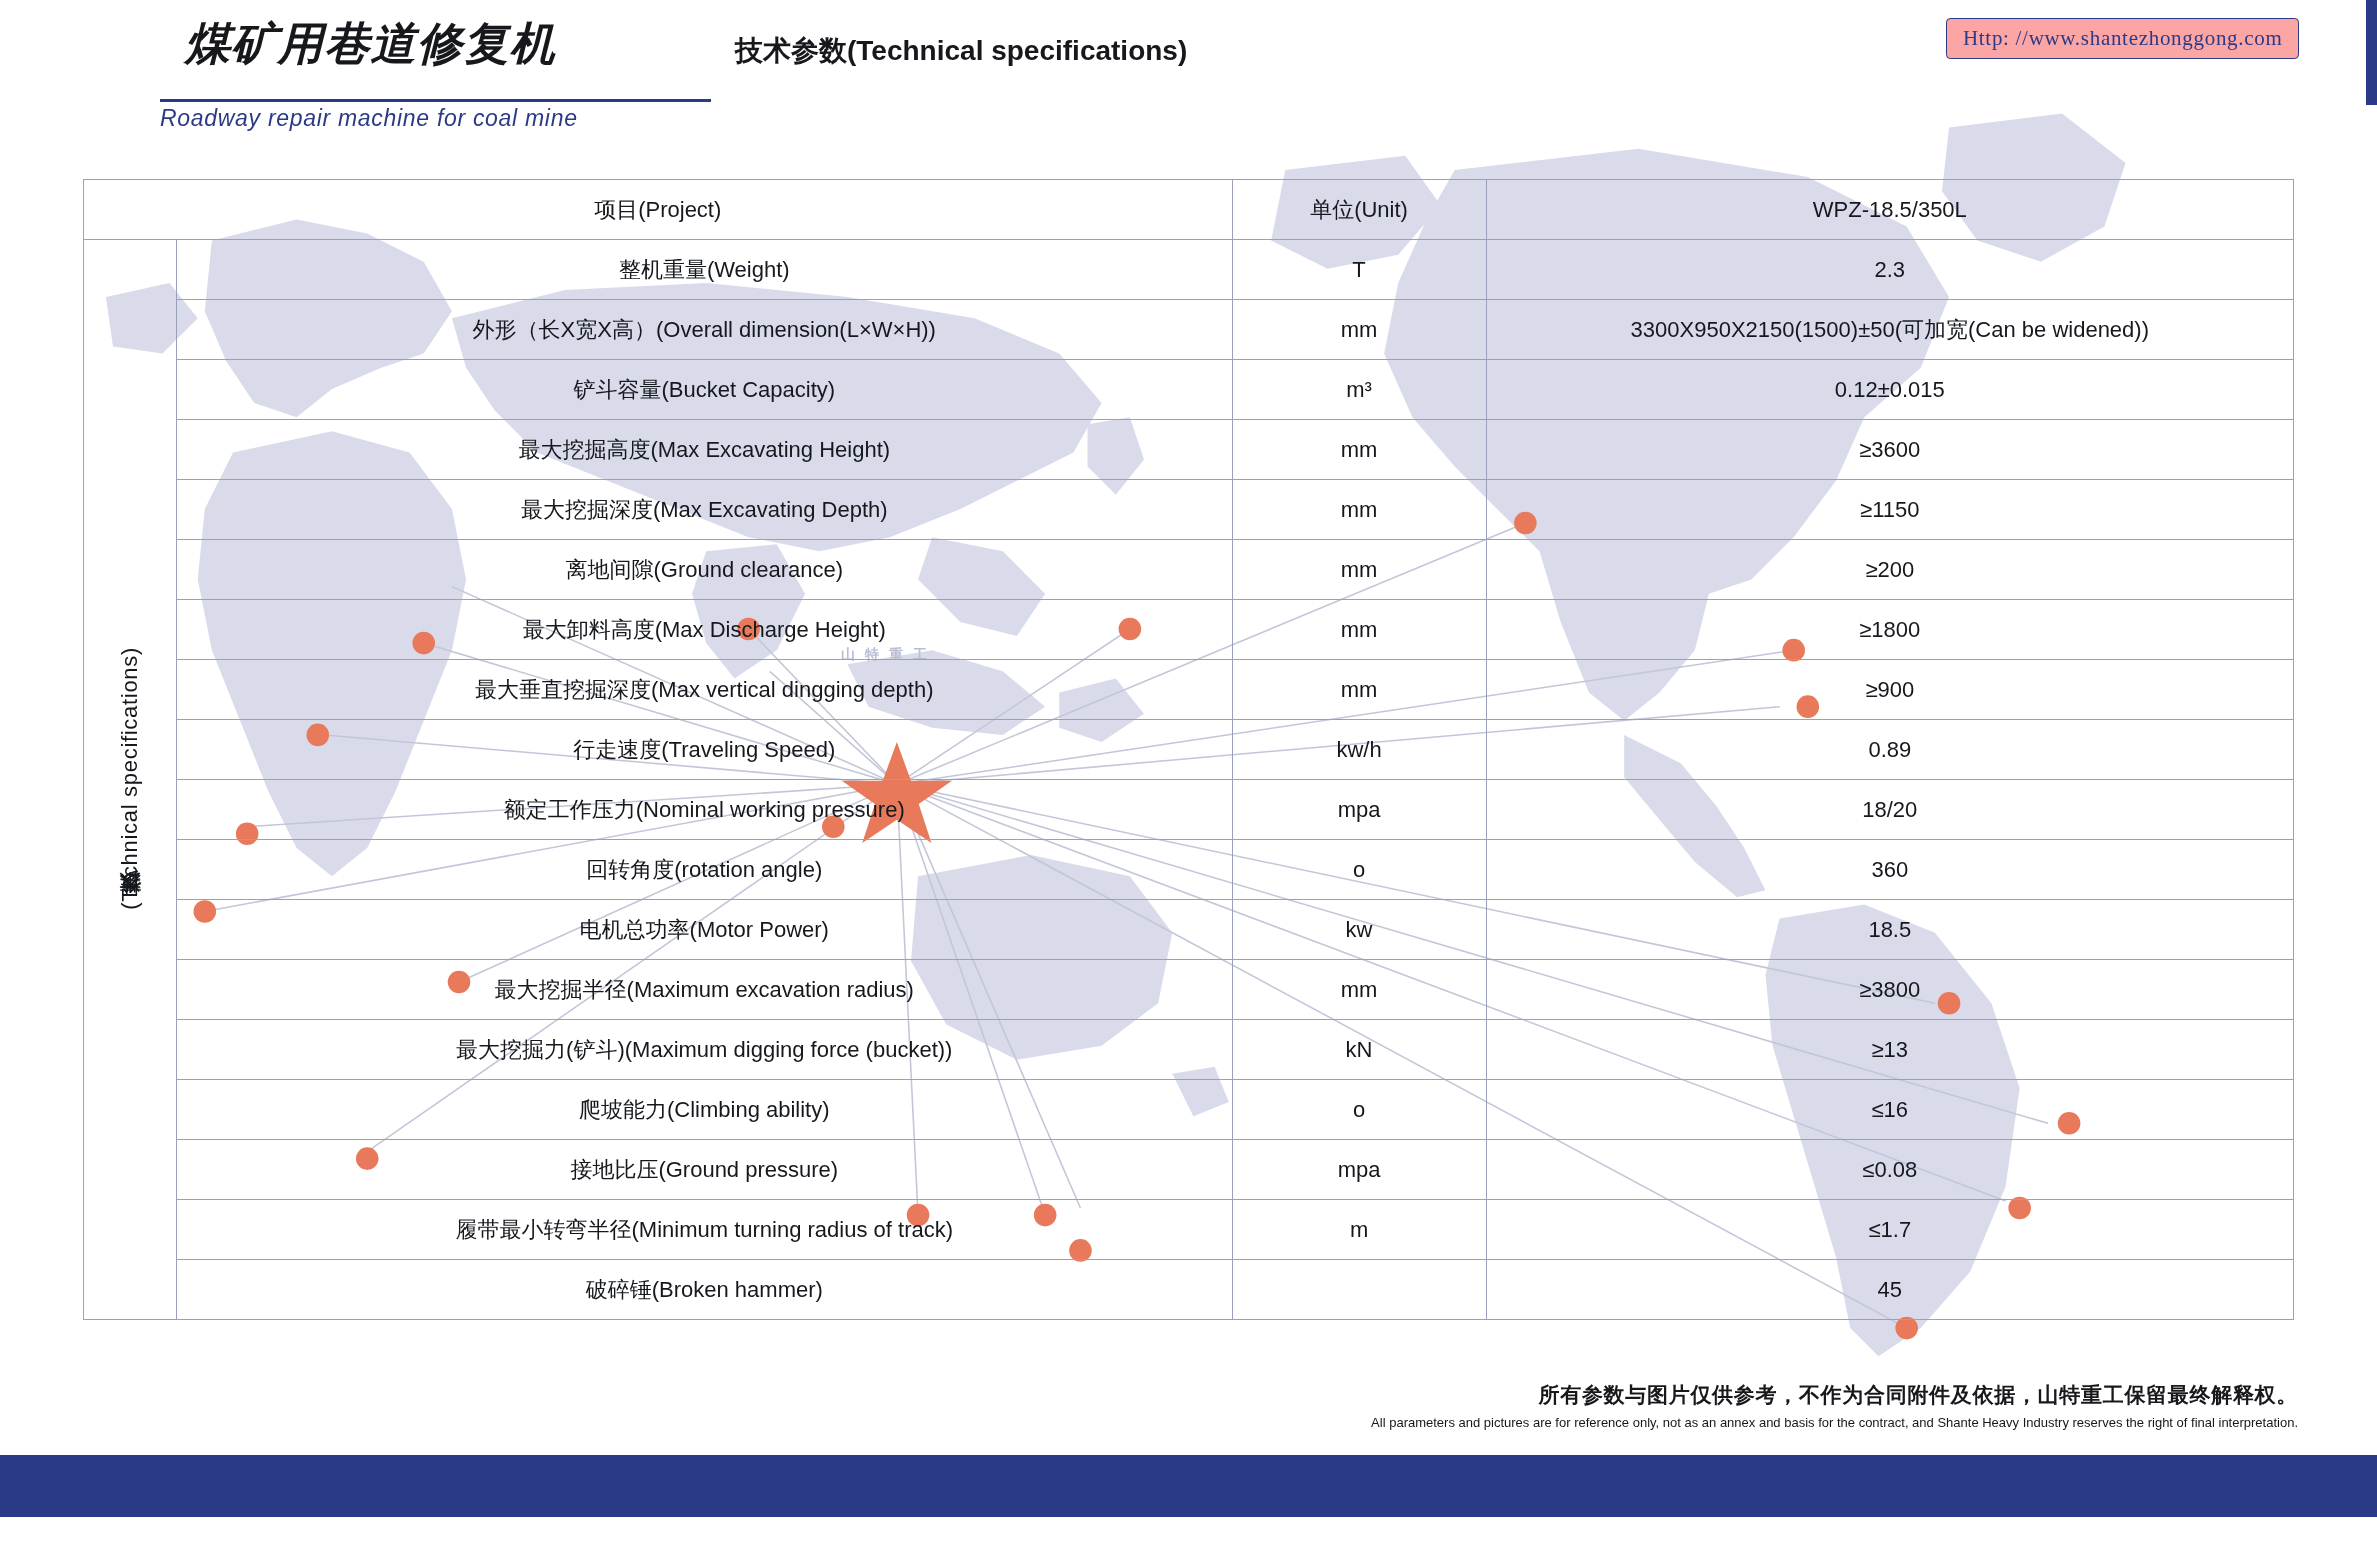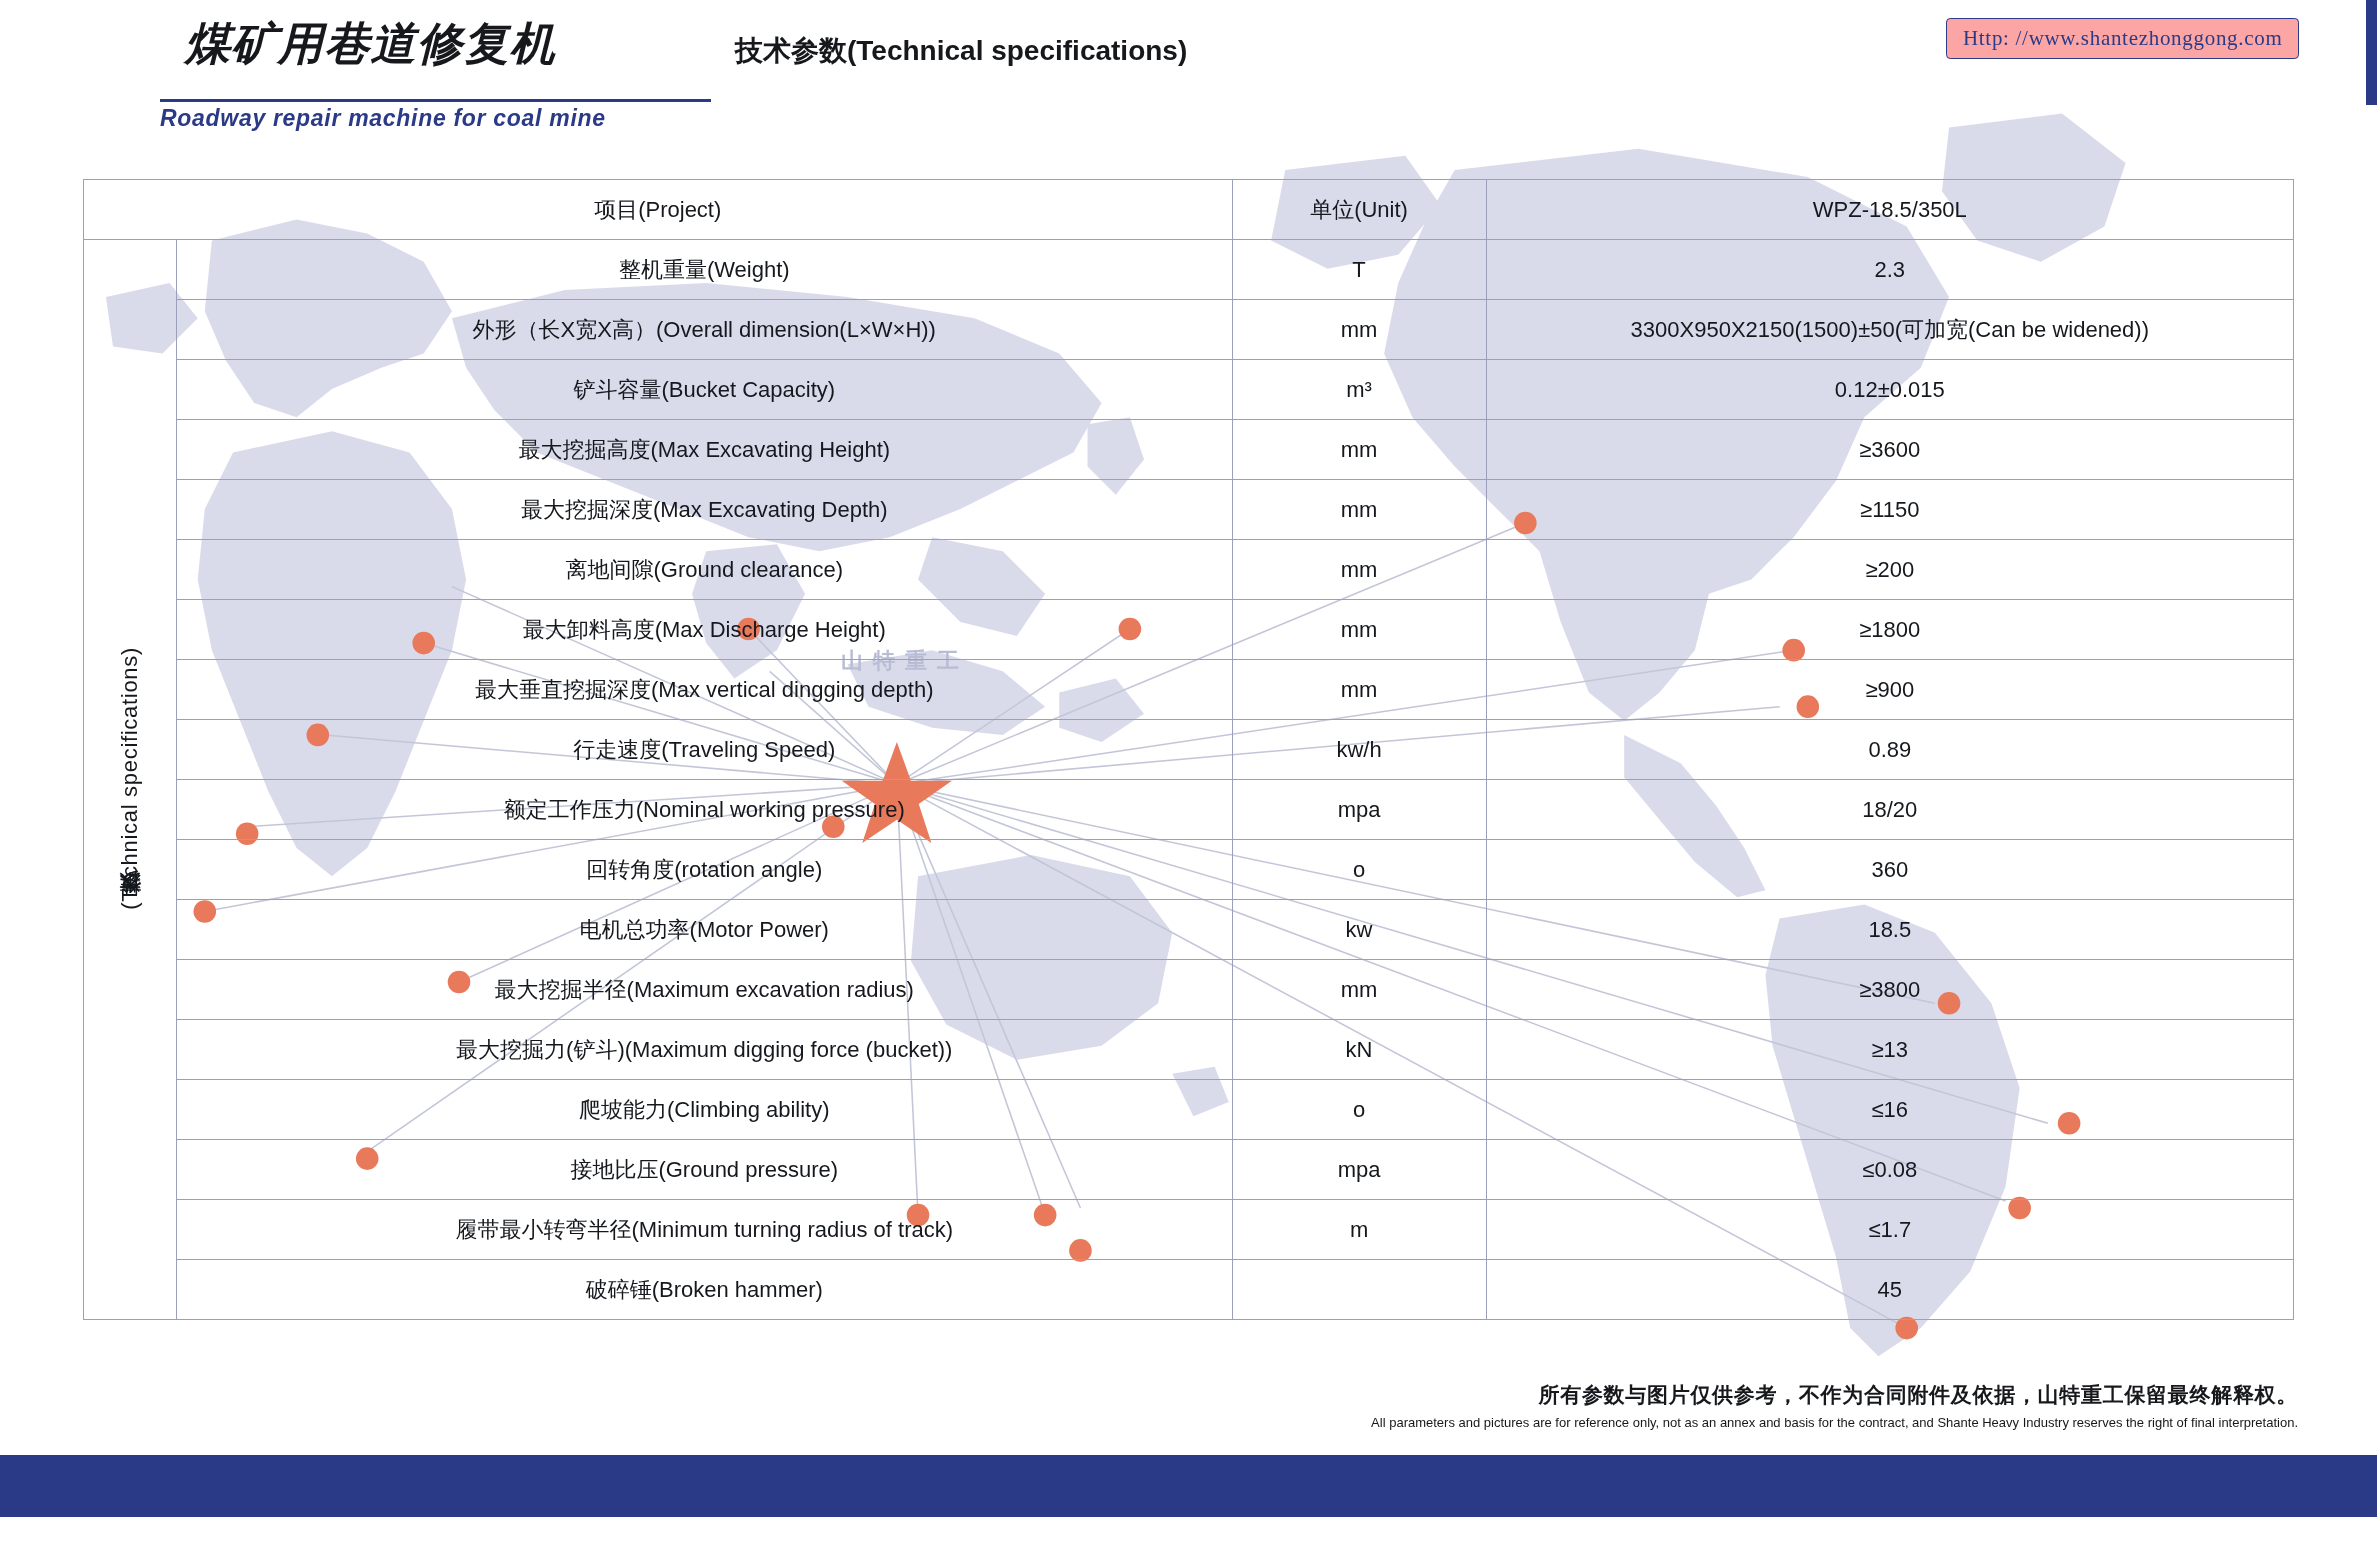--- a/index.html
+++ b/index.html
@@ -32,21 +32,21 @@
     letter-spacing: 1.4px;
     color: #16181c;
     white-space: nowrap;
     margin-left: 28px;
   }
   .header-title-en {
     position: absolute;
     left: 160px;
     top: 105px;
     font-size: 23px;
-    font-weight: bold;
+    font-weight: normal;
     font-style: italic;
     color: #2b3a87;
     white-space: nowrap;
     letter-spacing: 0.7px;
   }
   .header-underline {
     position: absolute;
     left: 160px;
     top: 99px;
     width: 551px;
@@ -94,21 +94,21 @@
     height: 1321px;
     overflow: hidden;
     z-index: 0;
   }
   .map-layer svg { display: block; }
 
   .watermark {
     position: absolute;
     left: 841px;
     top: 646px;
-    font-size: 22px;
+    font-size: 14px;
     color: #b9bdd4;
     letter-spacing: 10px;
     font-weight: bold;
     z-index: 1;
   }
 
   
   .table-wrap {
     position: absolute;
     left: 83px;

